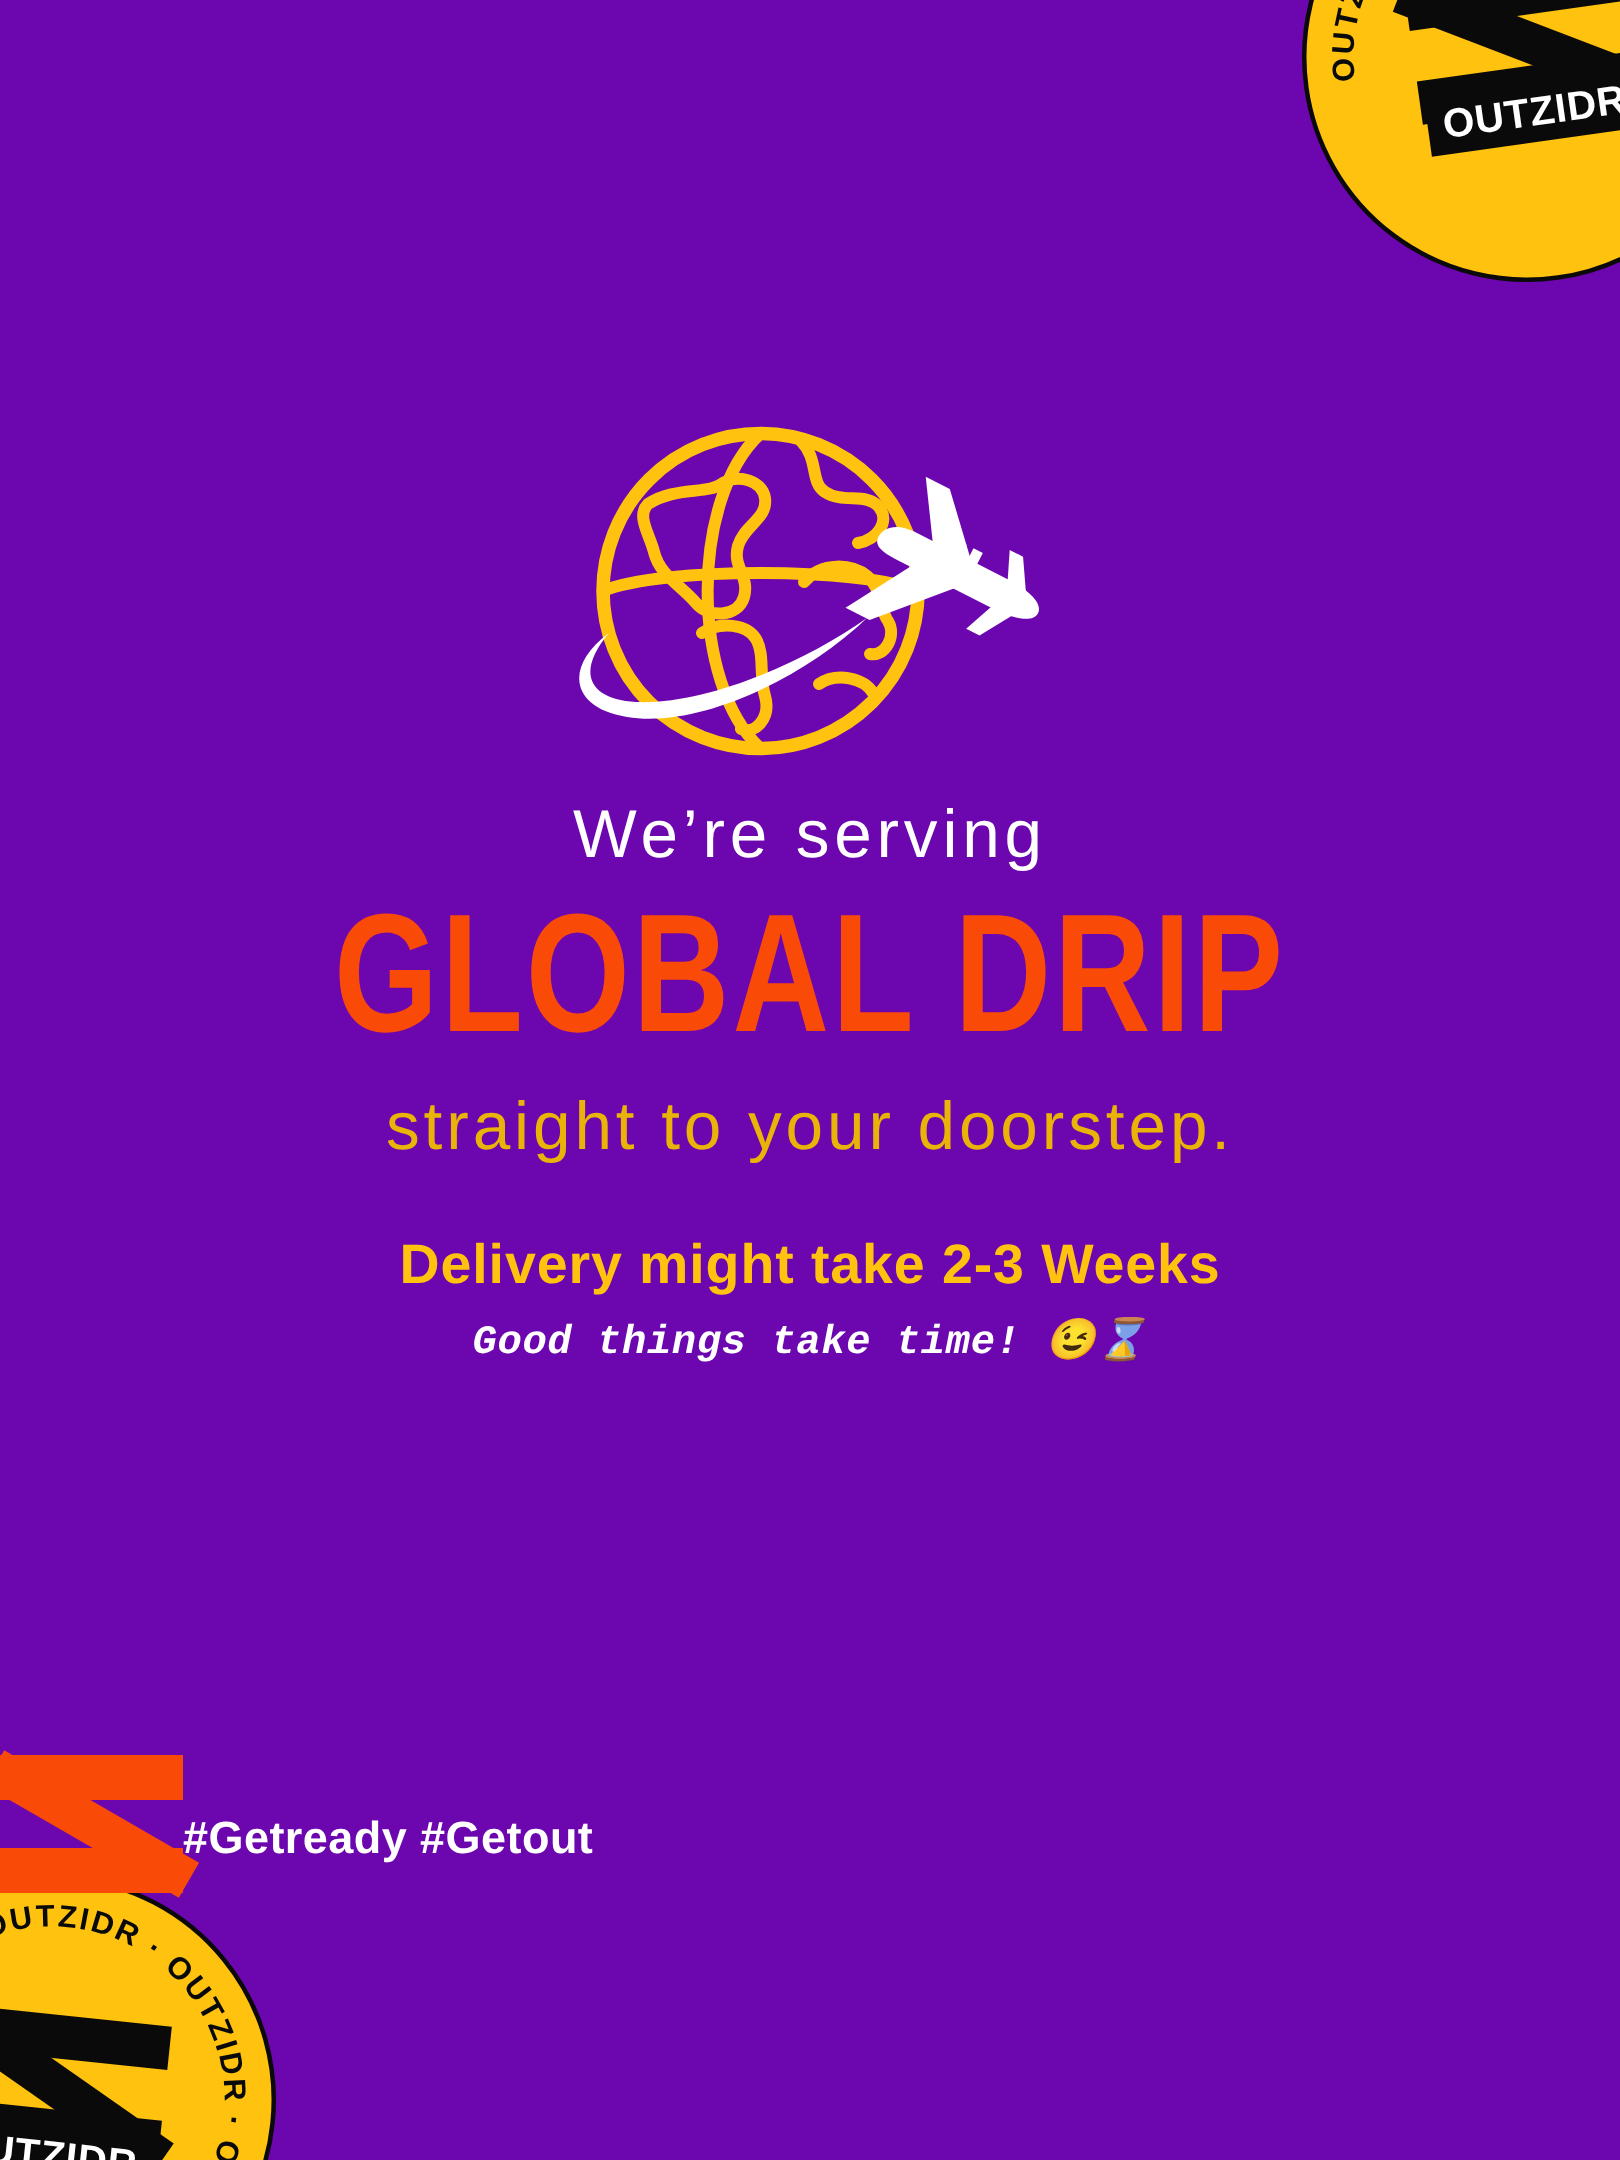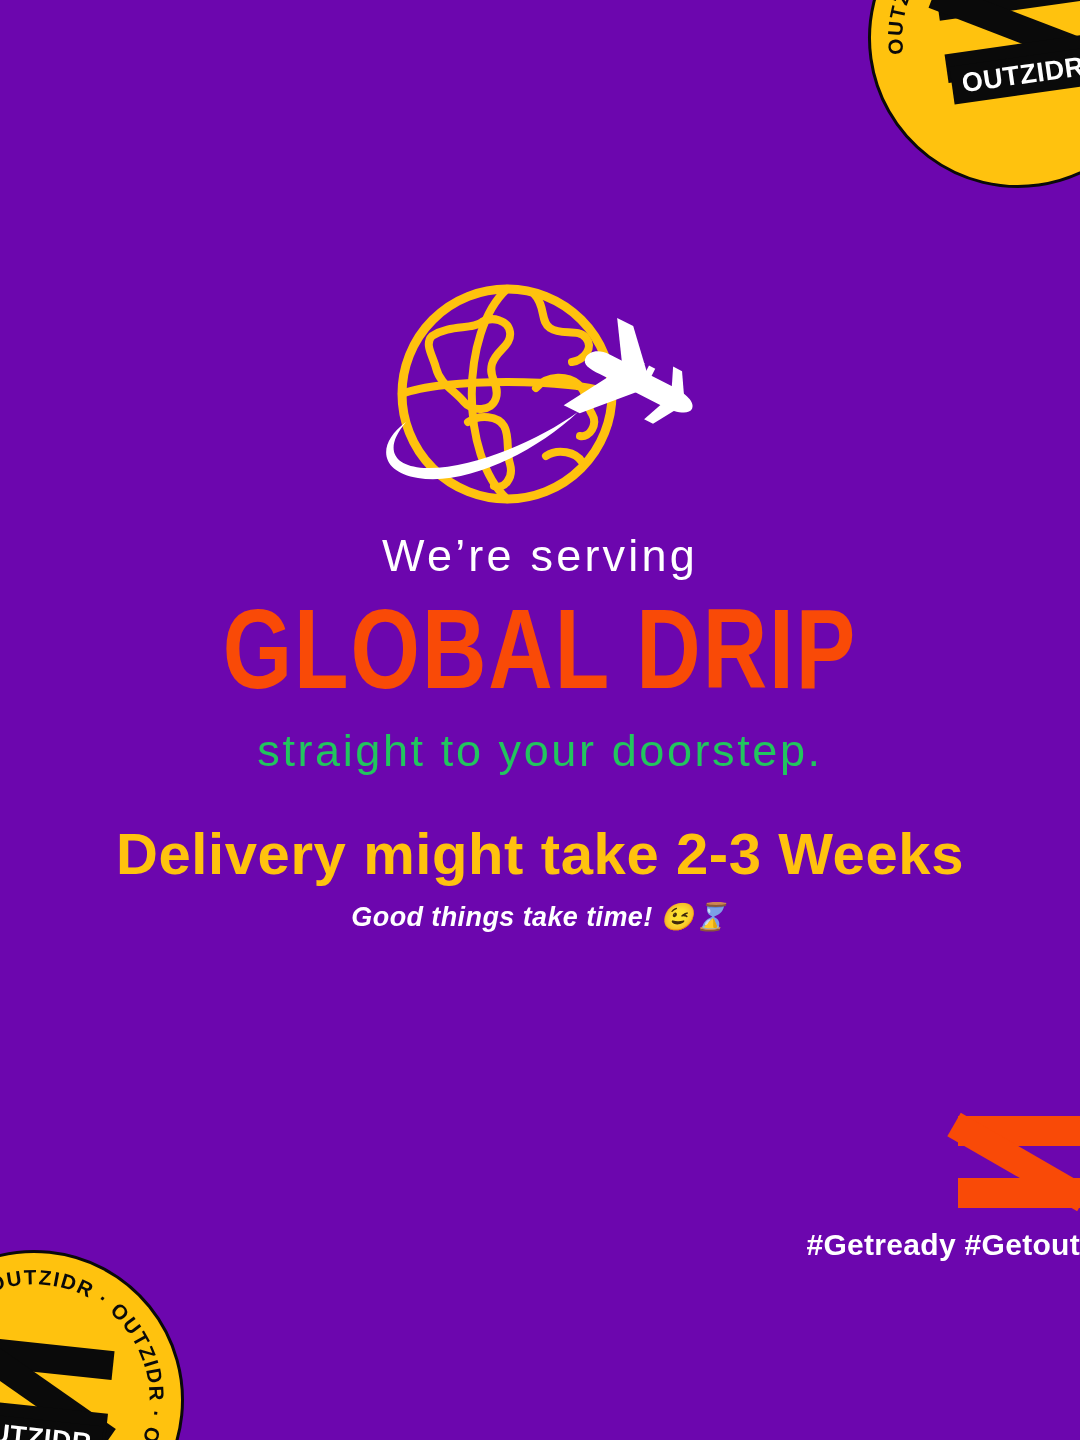--- a/index.html
+++ b/index.html
@@ -93,56 +93,57 @@
     font-size:92px;
     font-weight:900;
     letter-spacing:2px;
     line-height:1.12;
     margin-top:6px;
     transform:scaleY(1.22) scaleX(0.97);
     transform-origin:center top;
     font-stretch:condensed;
   }
   .line-doorstep{
-    color:#22c55e;
+    color:#eab308;
     font-size:45px;
     font-weight:300;
     letter-spacing:2.6px;
     line-height:1.12;
     margin-top:36px;
   }
 
   .delivery{
     position:absolute;
     left:0; right:0;
     top:822px;
     text-align:center;
   }
   .delivery-main{
     color:#FFC20E;
-    font-size:58px;
+    font-size:37px;
     font-weight:bold;
     letter-spacing:0.6px;
     line-height:1.12;
   }
   .delivery-sub{
     color:#ffffff;
     font-size:27px;
     font-weight:bold;
     font-style:italic;
     letter-spacing:0.4px;
     margin-top:14px;
+    font-family:Liberation Mono, monospace;
   }
 
   
   .footer{
     position:absolute;
     left:0; right:0;
     bottom:178px;
-    display:flex; flex-direction:column; align-items:flex-end;
+    display:flex; flex-direction:row; align-items:center;
   }
   .brand-z{
     position:relative;
     width:122px; height:92px;
   }
   .brand-z .zbar{ position:absolute; left:0; width:100%; height:30px; background:#F94A07; }
   .brand-z .ztop{ top:0; }
   .brand-z .zbot{ bottom:0; }
   .brand-z .zdiag{
     position:absolute; left:50%; top:50%;

